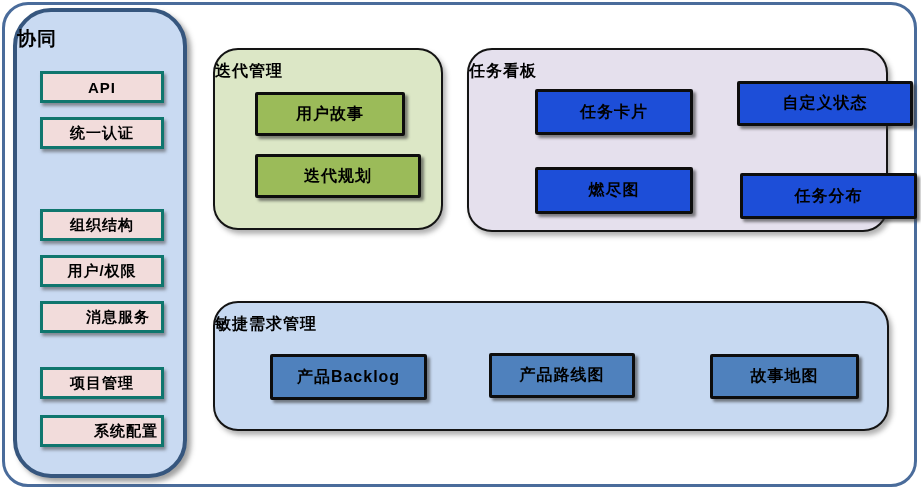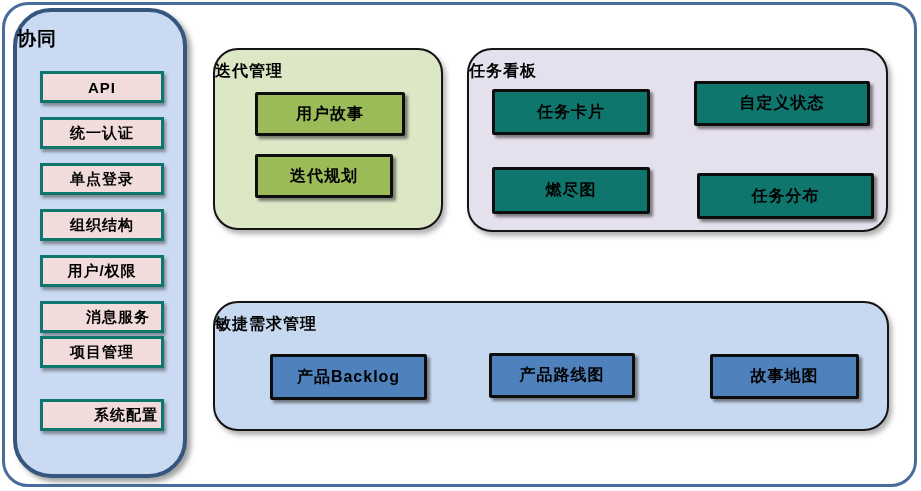--- a/index.html
+++ b/index.html
@@ -50,21 +50,21 @@
     box-shadow: 2px 3px 3px rgba(70,70,70,0.55);
     display: flex; align-items: center; justify-content: center;
     font-size: 15px;
     font-weight: bold;
     font-family: "Liberation Sans", "Liberation Serif", serif;
     letter-spacing: 1px;
   }
   .si-0 { top: 59px; }  .si-1 { top: 105px; }
   .si-2 { top: 151px; } .si-3 { top: 197px; }
   .si-4 { top: 243px; } .si-5 { top: 289px; padding-left: 32px; }
-  .si-6 { top: 324px; } .si-7 { top: 387px; padding-left: 48px; }
+  .si-6 { top: 355px; } .si-7 { top: 403px; padding-left: 48px; }
 
   
   .panel {
     position: absolute;
     border: 2px solid #141414;
     border-radius: 25px;
     box-shadow: 3px 4px 5px rgba(80,80,80,0.45);
   }
   .panel-title {
     position: absolute;
@@ -85,26 +85,26 @@
     border: 3px solid #0d0d0d;
     border-radius: 2px;
     box-shadow: 3px 3px 3px rgba(55,55,55,0.6);
     display: flex; align-items: center; justify-content: center;
     font-size: 16px;
     font-weight: bold;
     font-family: "Liberation Sans", "Liberation Serif", serif;
     letter-spacing: 1px;
   }
   .card-green  { background: #9BBB59; }
-  .card-purple { background: #0f766e; }
+  .card-purple { background: #1d4ed8; margin-left: 43px; }
   .card-blue   { background: #4F81BD; }
 
   
   .c-story    { left: 40px; top: 42px;  width: 150px; height: 44px; }
-  .c-planning { left: 40px; top: 104px; width: 138px; height: 44px; }
+  .c-planning { left: 40px; top: 104px; width: 166px; height: 44px; }
 
   
   .c-taskcard { left: 23px;  top: 39px;  width: 158px; height: 46px; }
   .c-status   { left: 225px; top: 31px;  width: 176px; height: 45px; }
   .c-burndown { left: 23px;  top: 117px; width: 158px; height: 47px; }
   .c-taskdist { left: 228px; top: 123px; width: 177px; height: 46px; }
 
   
   .c-backlog  { left: 55px;  top: 51px; width: 157px; height: 46px; }
   .c-roadmap  { left: 274px; top: 50px; width: 146px; height: 45px; }
@@ -114,21 +114,20 @@
 <body>
 
 <div class="canvas">
 
   <div class="outer-frame"></div>
 
   <div class="sidebar">
     <div class="sidebar-title">协同</div>
     <div class="sidebar-item si-0">API</div>
     <div class="sidebar-item si-1">统一认证</div>
-    <div class="sidebar-item si-2">单点登录</div>
     <div class="sidebar-item si-3">组织结构</div>
     <div class="sidebar-item si-4">用户/权限</div>
     <div class="sidebar-item si-5">消息服务</div>
     <div class="sidebar-item si-6">项目管理</div>
     <div class="sidebar-item si-7">系统配置</div>
   </div>
 
   <div class="panel panel-iteration">
     <div class="panel-title">迭代管理</div>
     <div class="card card-green c-story">用户故事</div>

